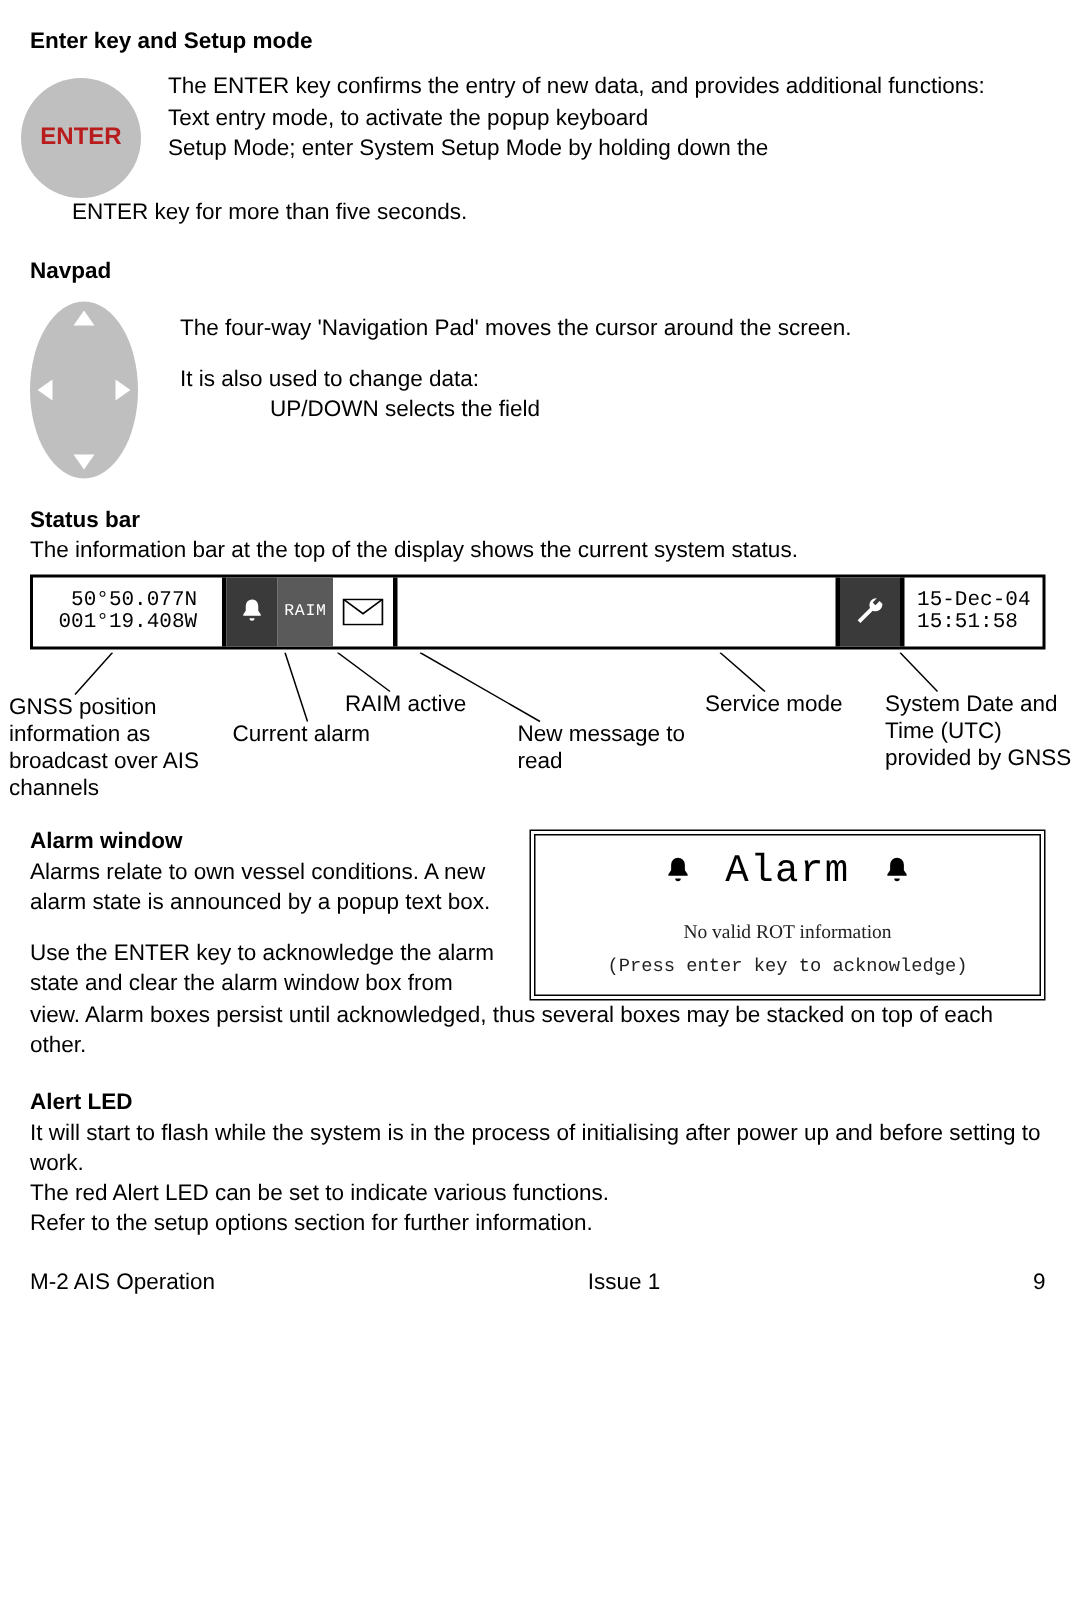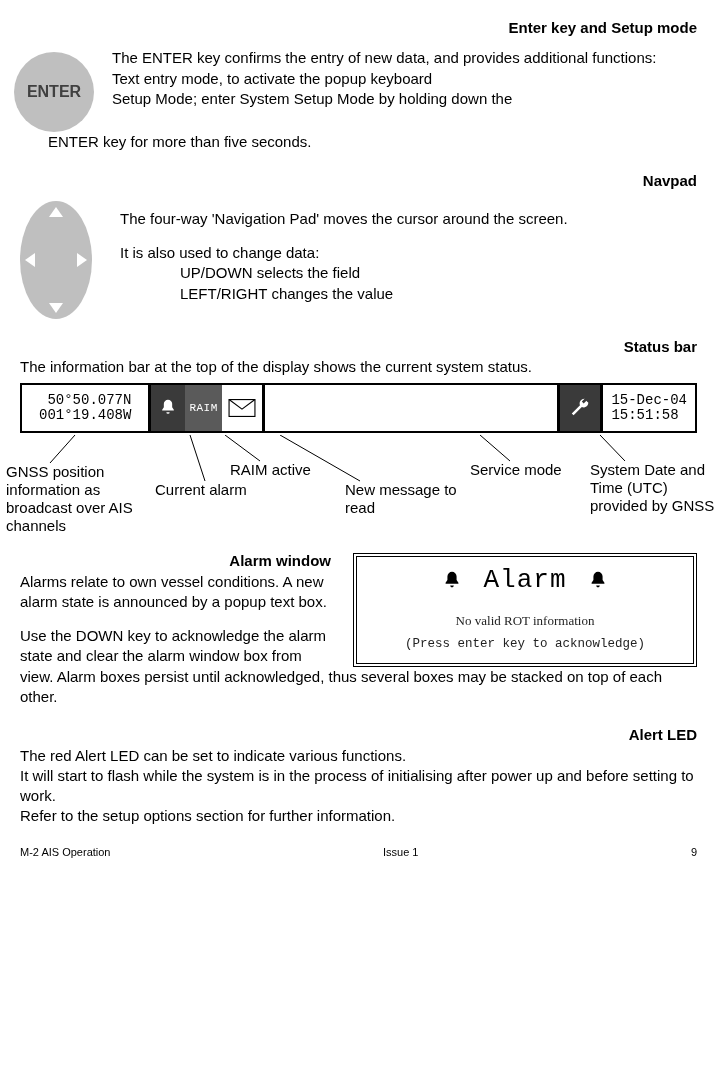--- a/index.html
+++ b/index.html
@@ -5,26 +5,26 @@
   body {
     font-family: Arial, Helvetica, sans-serif;
     font-size: 15px;
     line-height: 1.35;
     margin: 0;
     padding: 18px 20px 10px 20px;
     width: 717px;
     box-sizing: border-box;
     color: #000;
   }
-  .bold { font-weight: bold; text-align: right; }
+  .bold { font-weight: bold; }
   .sect { margin-bottom: 18px; }
   .enter-row { display: flex; align-items: flex-start; gap: 18px; }
   .enter-btn {
     width: 80px; height: 80px; border-radius: 50%;
-    background: #bfbfbf; color: #404040; display: flex;
+    background: #bfbfbf; color: #b91c1c; display: flex;
     align-items: center; justify-content: center;
     font-size: 16px; font-weight: bold; flex: 0 0 80px;
     margin-top: 4px; margin-left: -6px;
   }
   .indent-after { margin-left: 28px; }
   .navpad-row { display: flex; align-items: flex-start; gap: 28px; margin-top: 6px;}
   .navpad {
     width: 72px; height: 118px; border-radius: 50% / 50%;
     background: #bfbfbf; position: relative; flex: 0 0 72px;
     margin-left: 0px; margin-top: 4px;
@@ -65,21 +65,21 @@
   .alarm-box {
     width: 320px; border: 4px double #000; padding: 6px 8px 10px 8px;
     font-family: "Courier New", monospace; text-align:center;
     margin-top: 2px; flex: 0 0 320px;
   }
   .alarm-title-row { display:flex; align-items:center; justify-content:center; gap: 20px; }
   .alarm-title { font-size: 26px; letter-spacing: 1px; }
   .mini-bell { width:22px; height:22px; }
   .alarm-msg { font-size: 13px; margin-top: 14px; color:#222;font-family:Liberation Serif, serif;}
   .alarm-ack { font-size: 12.5px; margin-top: 6px; color:#222;}
-  .footer { display:flex; justify-content:space-between; margin-top: 12px; font-size:11px;}
+  .footer { display:flex; justify-content:space-between; margin-top: 12px; font-size:15px;}
 </style>
 </head>
 <body>
 
 <div class="sect">
   <div class="bold">Enter key and Setup mode</div>
   <div style="height:10px"></div>
   <div class="enter-row">
     <div class="enter-btn">
       <span>ENTER</span>
@@ -100,21 +100,20 @@
       <div class="tri up"></div>
       <div class="tri down"></div>
       <div class="tri left"></div>
       <div class="tri right"></div>
     </div>
     <div style="padding-top:12px;">
       <div>The four-way 'Navigation Pad' moves the cursor around the screen.</div>
       <div style="height:14px"></div>
       <div>It is also used to change data:</div>
       <div class="sub-indent">UP/DOWN selects the field</div>
-      <div class="sub-indent">LEFT/RIGHT changes the value</div>
     </div>
   </div>
 </div>
 
 <div class="sect" style="margin-bottom:6px;">
   <div class="bold">Status bar</div>
   <div>The information bar at the top of the display shows the current system status.</div>
 
   <div class="statusbar-wrap">
     <div class="statusbar">
@@ -164,43 +163,43 @@
     <div class="call-label" style="left:570px; top:26px; width:130px;">System Date and Time (UTC) provided by GNSS</div>
   </div>
 </div>
 
 <div class="sect">
   <div class="alarm-row">
     <div class="alarm-text">
       <div class="bold">Alarm window</div>
       <div>Alarms relate to own vessel conditions. A new alarm state is announced by a popup text box.</div>
       <div style="height:14px"></div>
-      <div>Use the DOWN key to acknowledge the alarm state and clear the alarm window box from</div>
+      <div>Use the ENTER key to acknowledge the alarm state and clear the alarm window box from</div>
     </div>
     <div class="alarm-box">
       <div class="alarm-title-row">
         <svg class="mini-bell" viewBox="0 0 24 24">
             <path d="M12 2a5 5 0 0 0-5 5v4l-2 3v1h14v-1l-2-3V7a5 5 0 0 0-5-5zm-2 15a2 2 0 0 0 4 0h-4z" fill="#000"></path>
           </svg>
         <span class="alarm-title">Alarm</span>
         <svg class="mini-bell" viewBox="0 0 24 24">
             <path d="M12 2a5 5 0 0 0-5 5v4l-2 3v1h14v-1l-2-3V7a5 5 0 0 0-5-5zm-2 15a2 2 0 0 0 4 0h-4z" fill="#000"></path>
           </svg>
       </div>
       <div class="alarm-msg">No valid ROT information</div>
       <div class="alarm-ack">(Press enter key to acknowledge)</div>
     </div>
   </div>
   <div>view. Alarm boxes persist until acknowledged, thus several boxes may be stacked on top of each other.</div>
 </div>
 
 <div class="sect">
   <div class="bold">Alert LED</div>
+  <div>It will start to flash while the system is in the process of initialising after power up and before setting to work.</div>
   <div>The red Alert LED can be set to indicate various functions.</div>
-  <div>It will start to flash while the system is in the process of initialising after power up and before setting to work.</div>
   <div>Refer to the setup options section for further information.</div>
 </div>
 
 <div class="footer">
   <span>M-2 AIS Operation</span>
   <span>Issue 1</span>
   <span>9</span>
 </div>
 
 </body></html>

